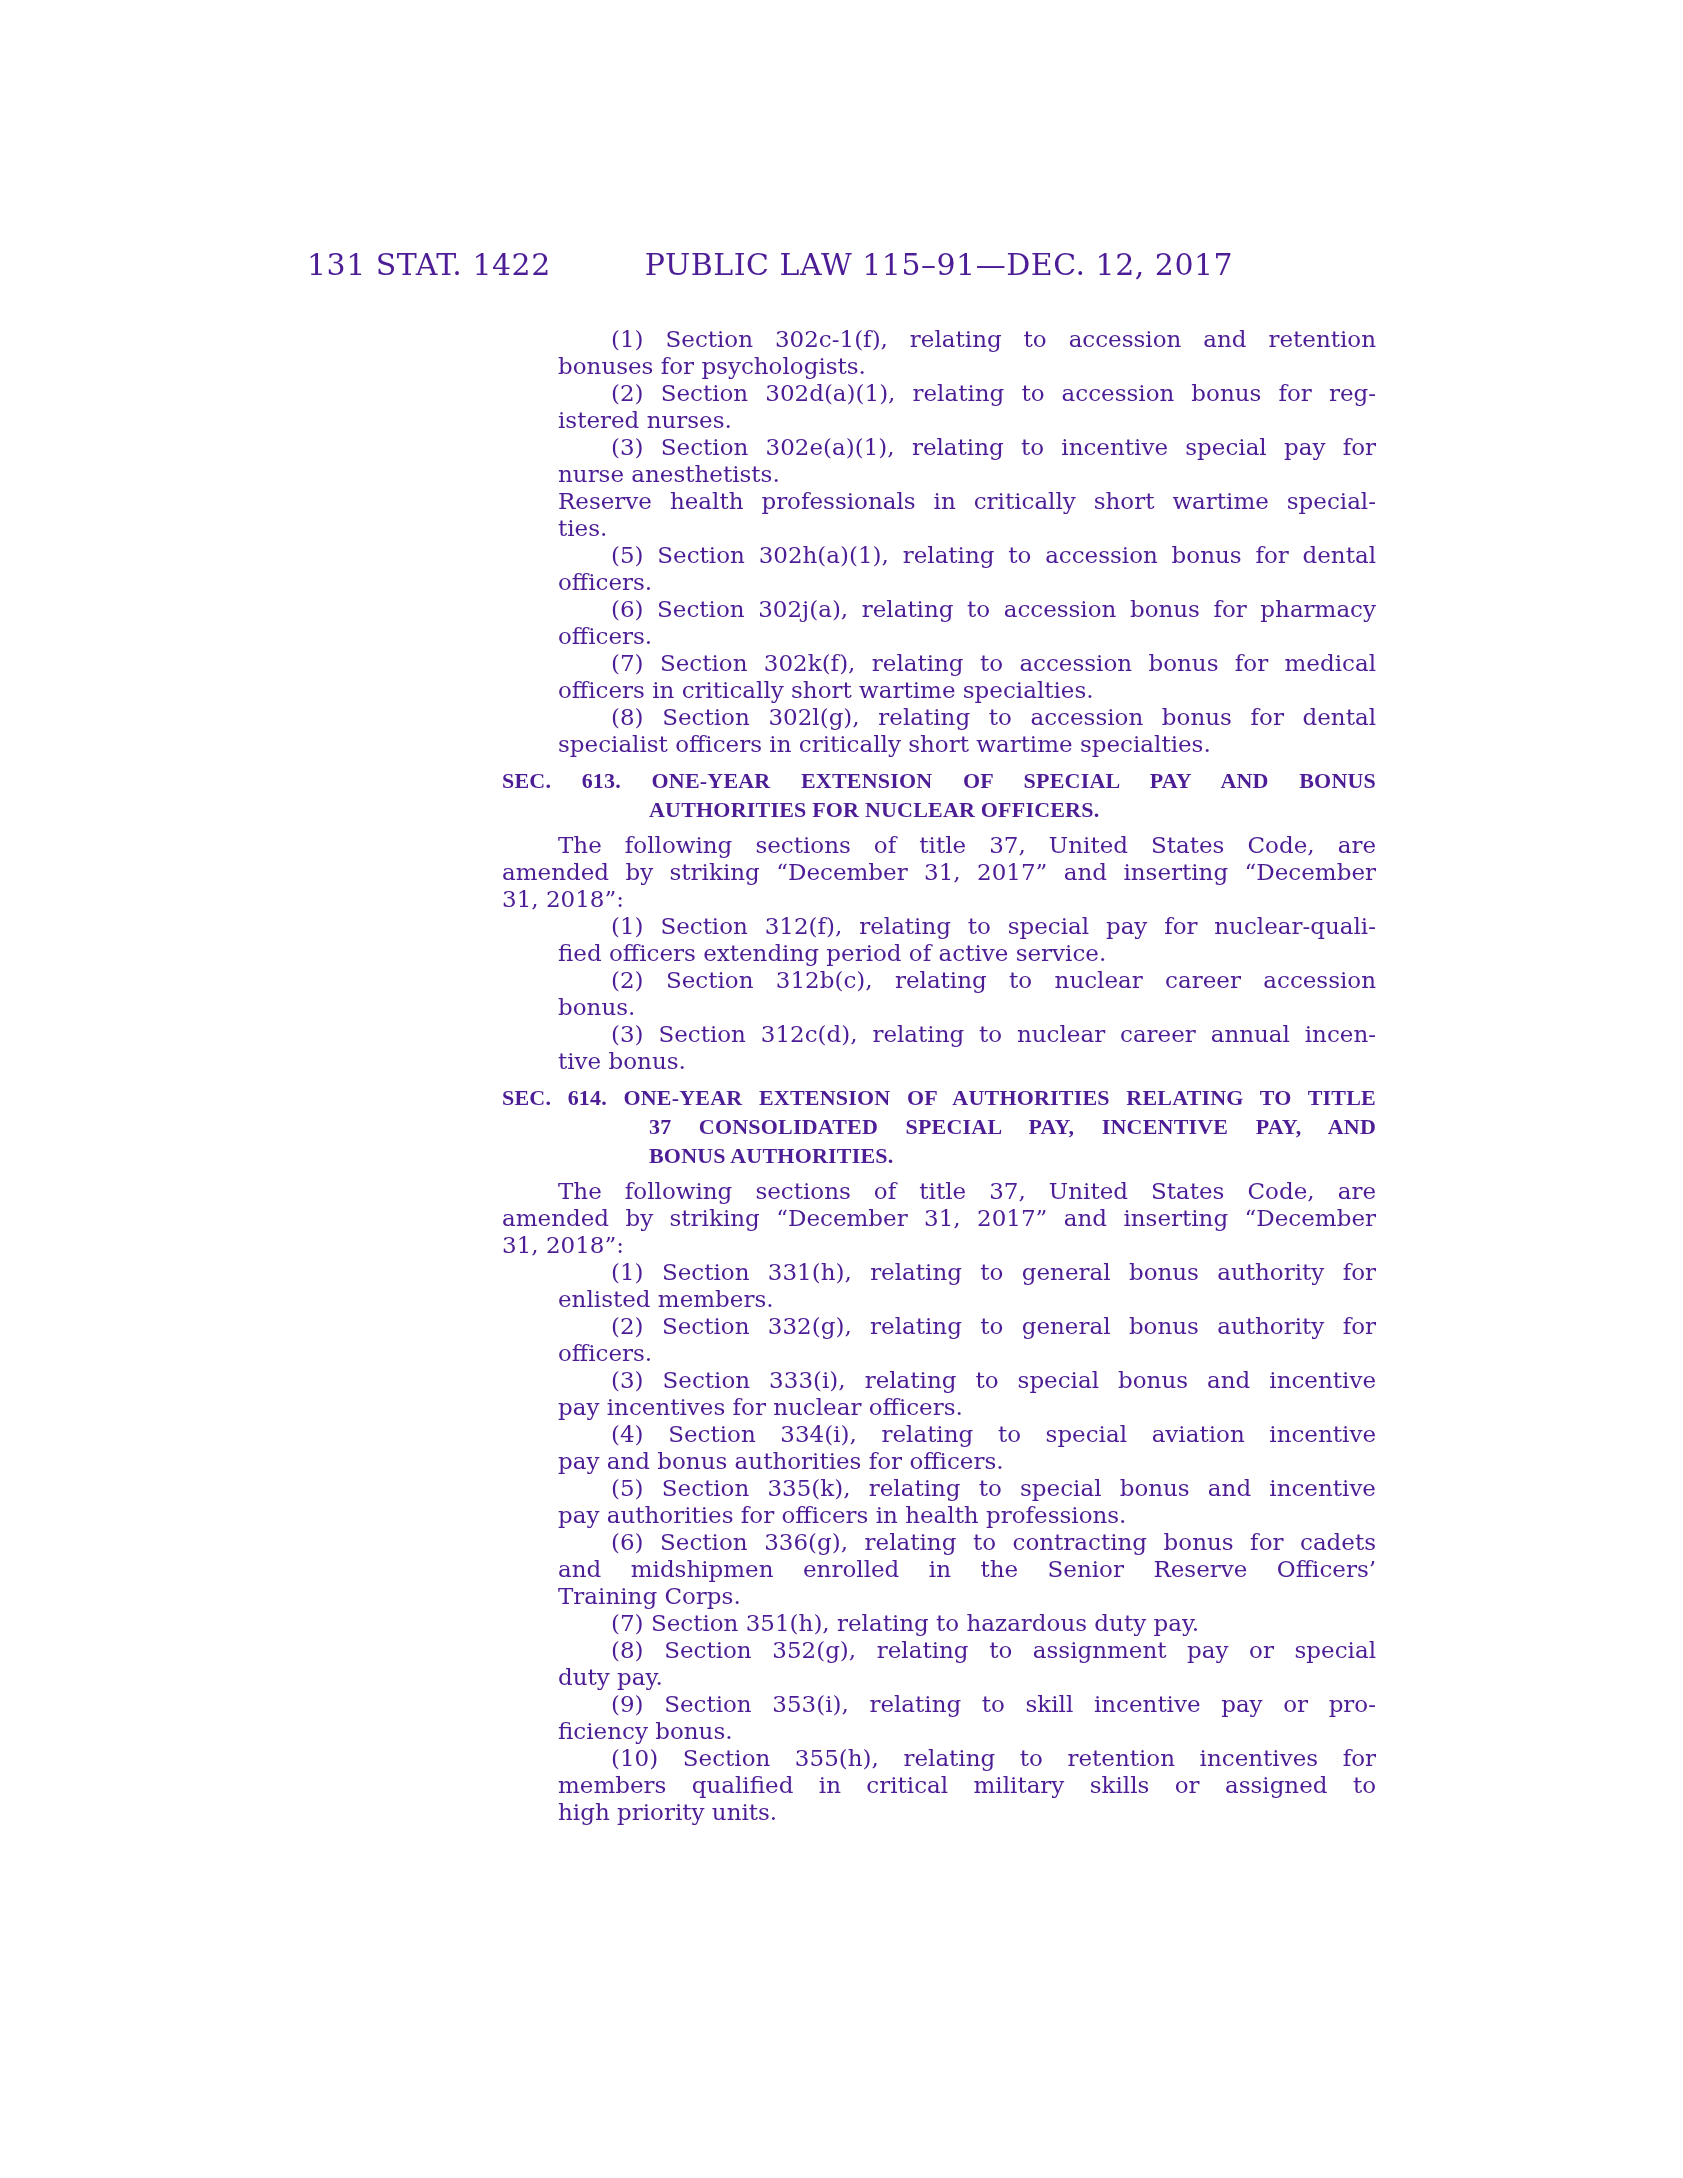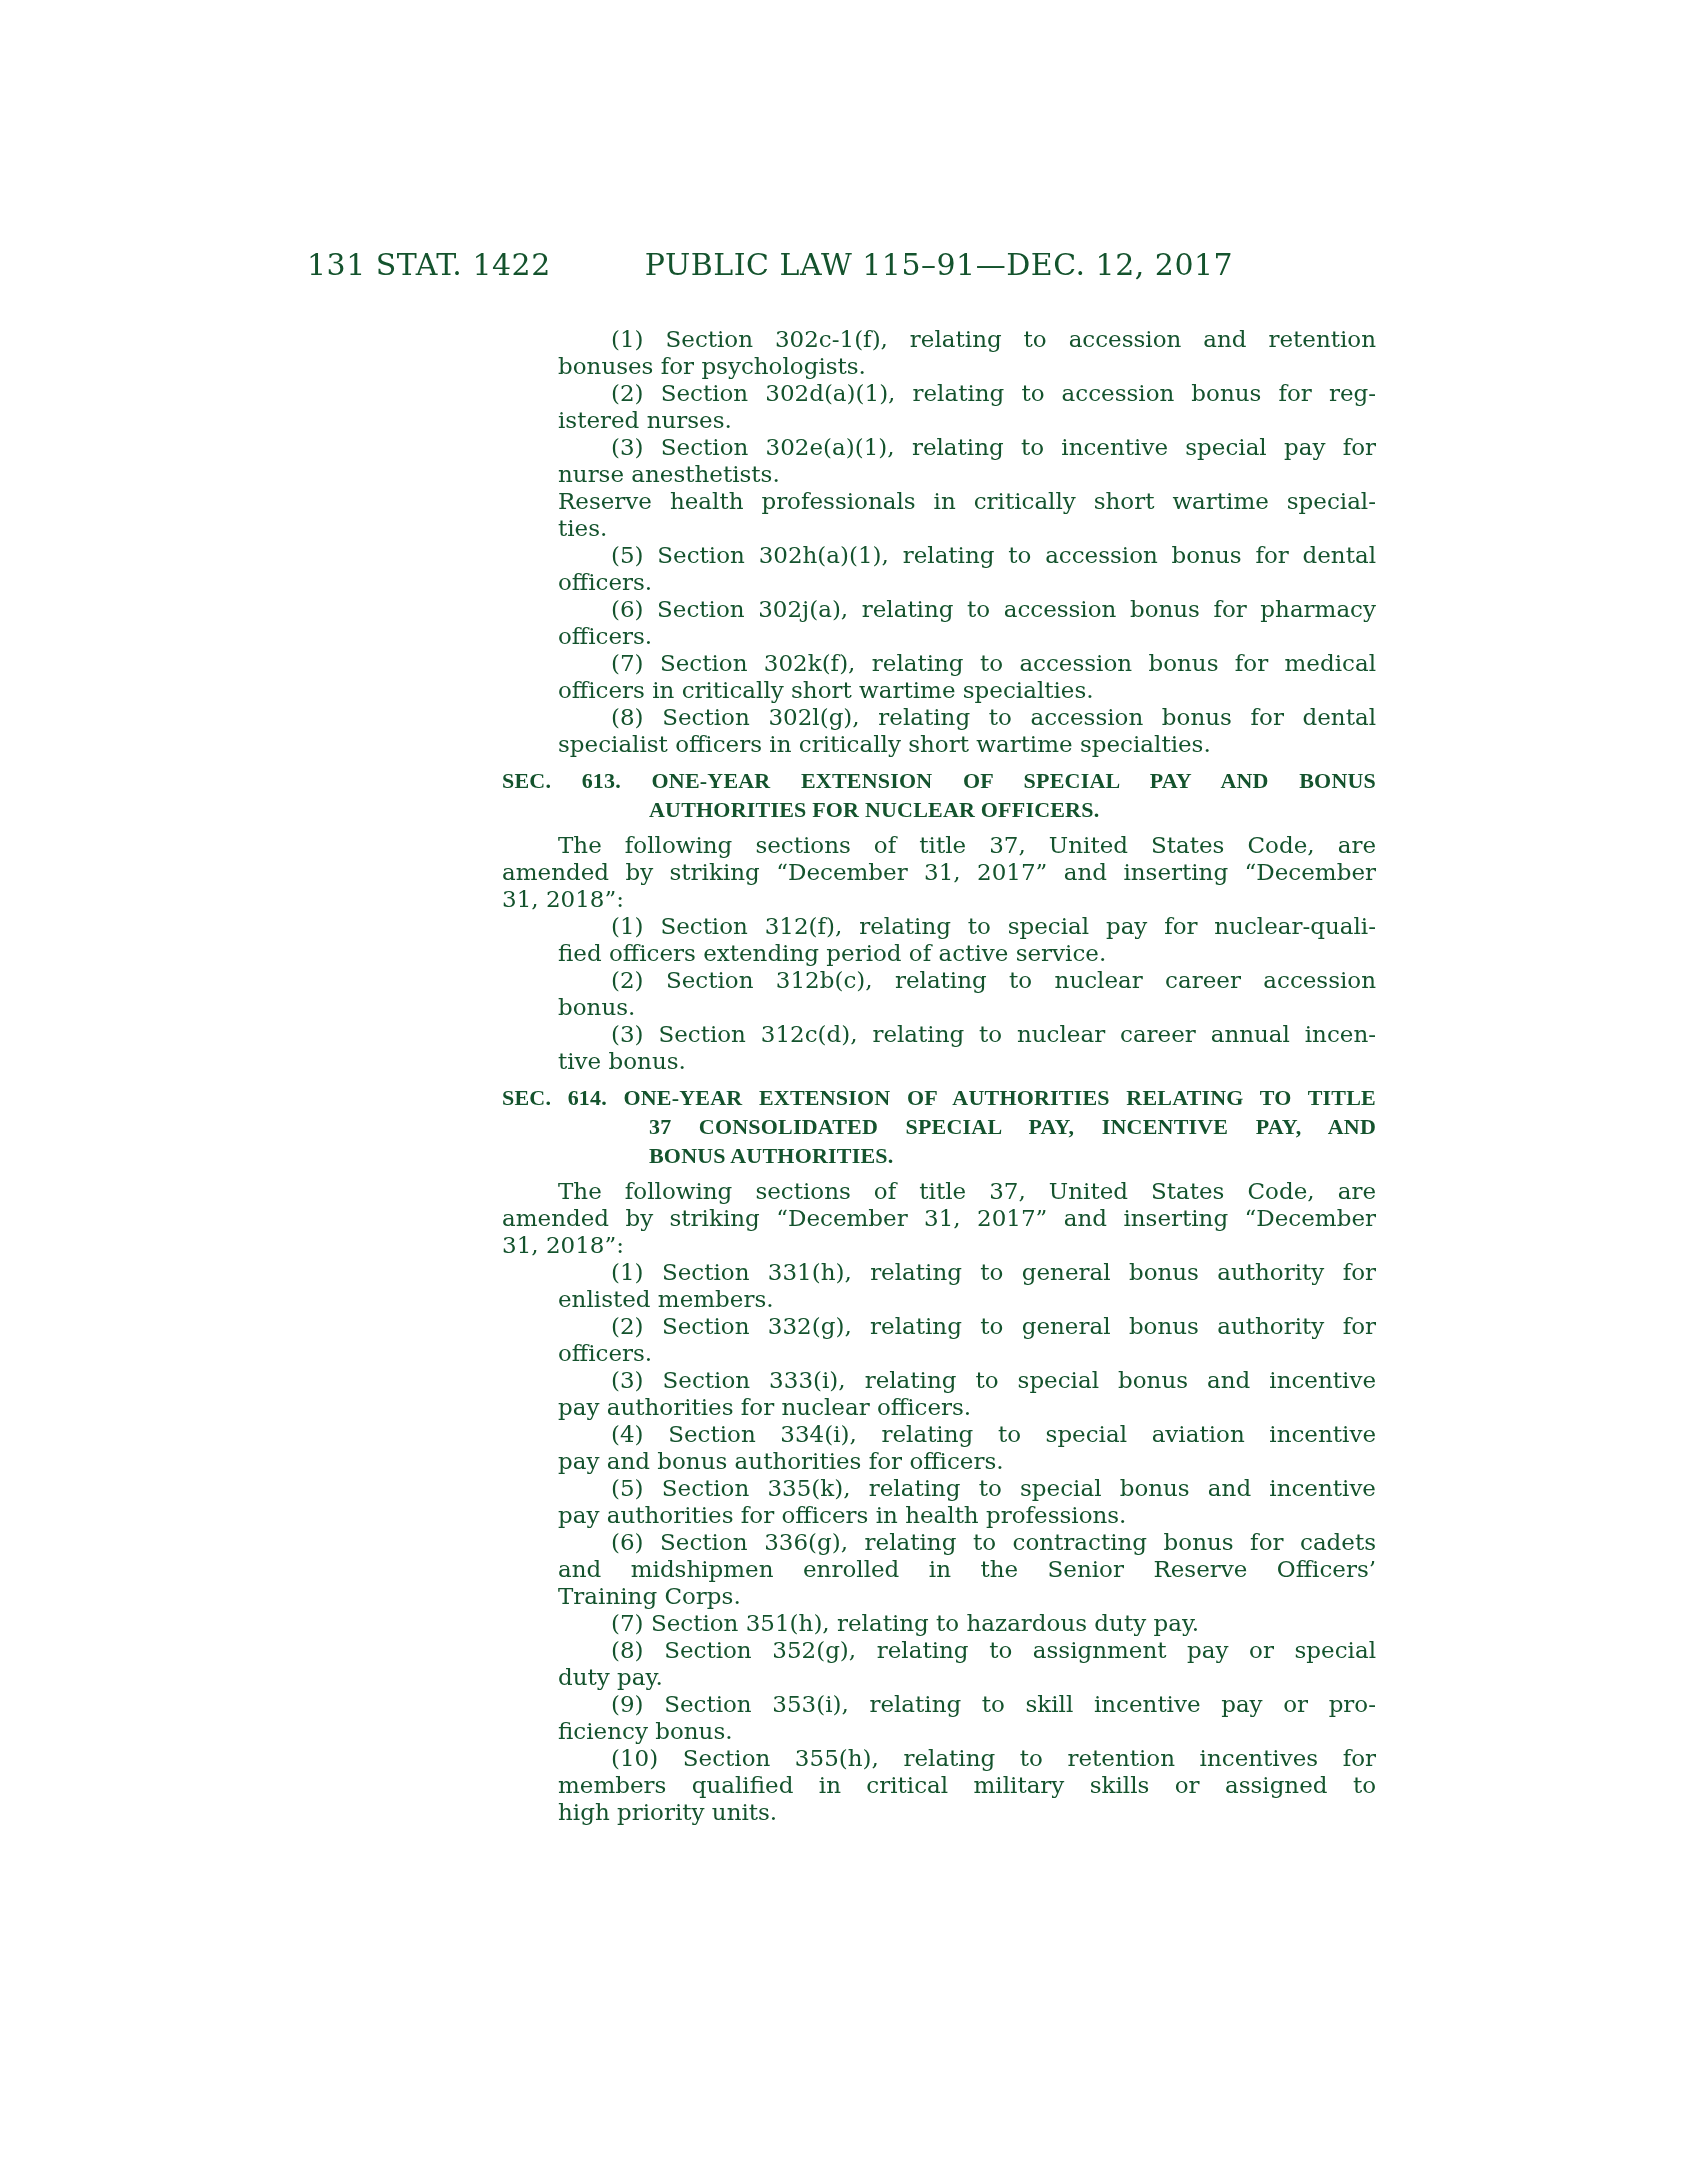--- a/index.html
+++ b/index.html
@@ -5,21 +5,21 @@
   html, body {
     margin: 0;
     padding: 0;
     background: #ffffff;
   }
   .page {
     position: relative;
     width: 1683px;
     height: 2178px;
     background: #ffffff;
-    color: #14532d;
+    color: #4c1d95;
     font-family: "DejaVu Serif", serif;
     overflow: hidden;
   }
   .page-header {
     position: absolute;
     top: 248px;
     left: 0;
     width: 1683px;
     height: 40px;
     font-size: 30px;
@@ -156,21 +156,21 @@
       <div class="block list-item">
         <div class="line first">(1) Section 331(h), relating to general bonus authority for</div>
         <div class="line last">enlisted members.</div>
       </div>
       <div class="block list-item">
         <div class="line first">(2) Section 332(g), relating to general bonus authority for</div>
         <div class="line last">officers.</div>
       </div>
       <div class="block list-item">
         <div class="line first">(3) Section 333(i), relating to special bonus and incentive</div>
-        <div class="line last">pay authorities for nuclear officers.</div>
+        <div class="line last">pay incentives for nuclear officers.</div>
       </div>
       <div class="block list-item">
         <div class="line first">(4) Section 334(i), relating to special aviation incentive</div>
         <div class="line last">pay and bonus authorities for officers.</div>
       </div>
       <div class="block list-item">
         <div class="line first">(5) Section 335(k), relating to special bonus and incentive</div>
         <div class="line last">pay authorities for officers in health professions.</div>
       </div>
       <div class="block list-item">

